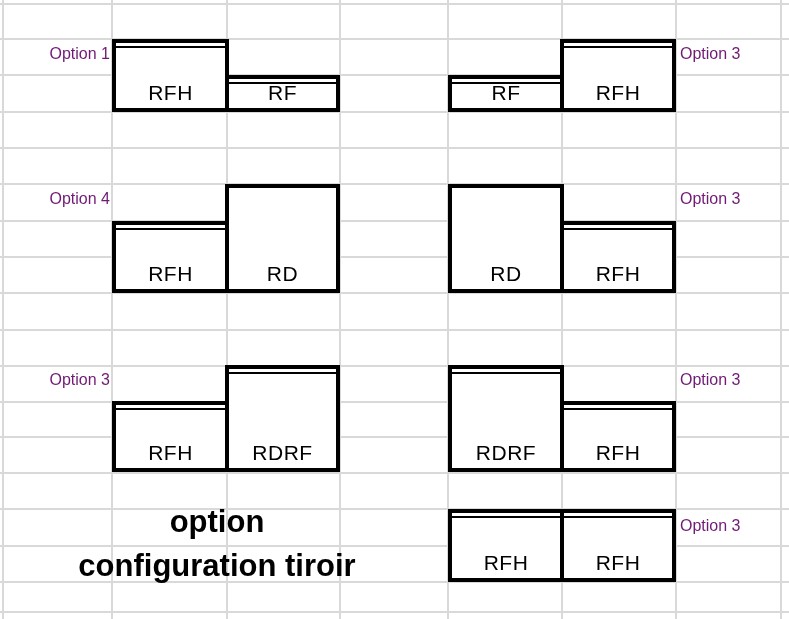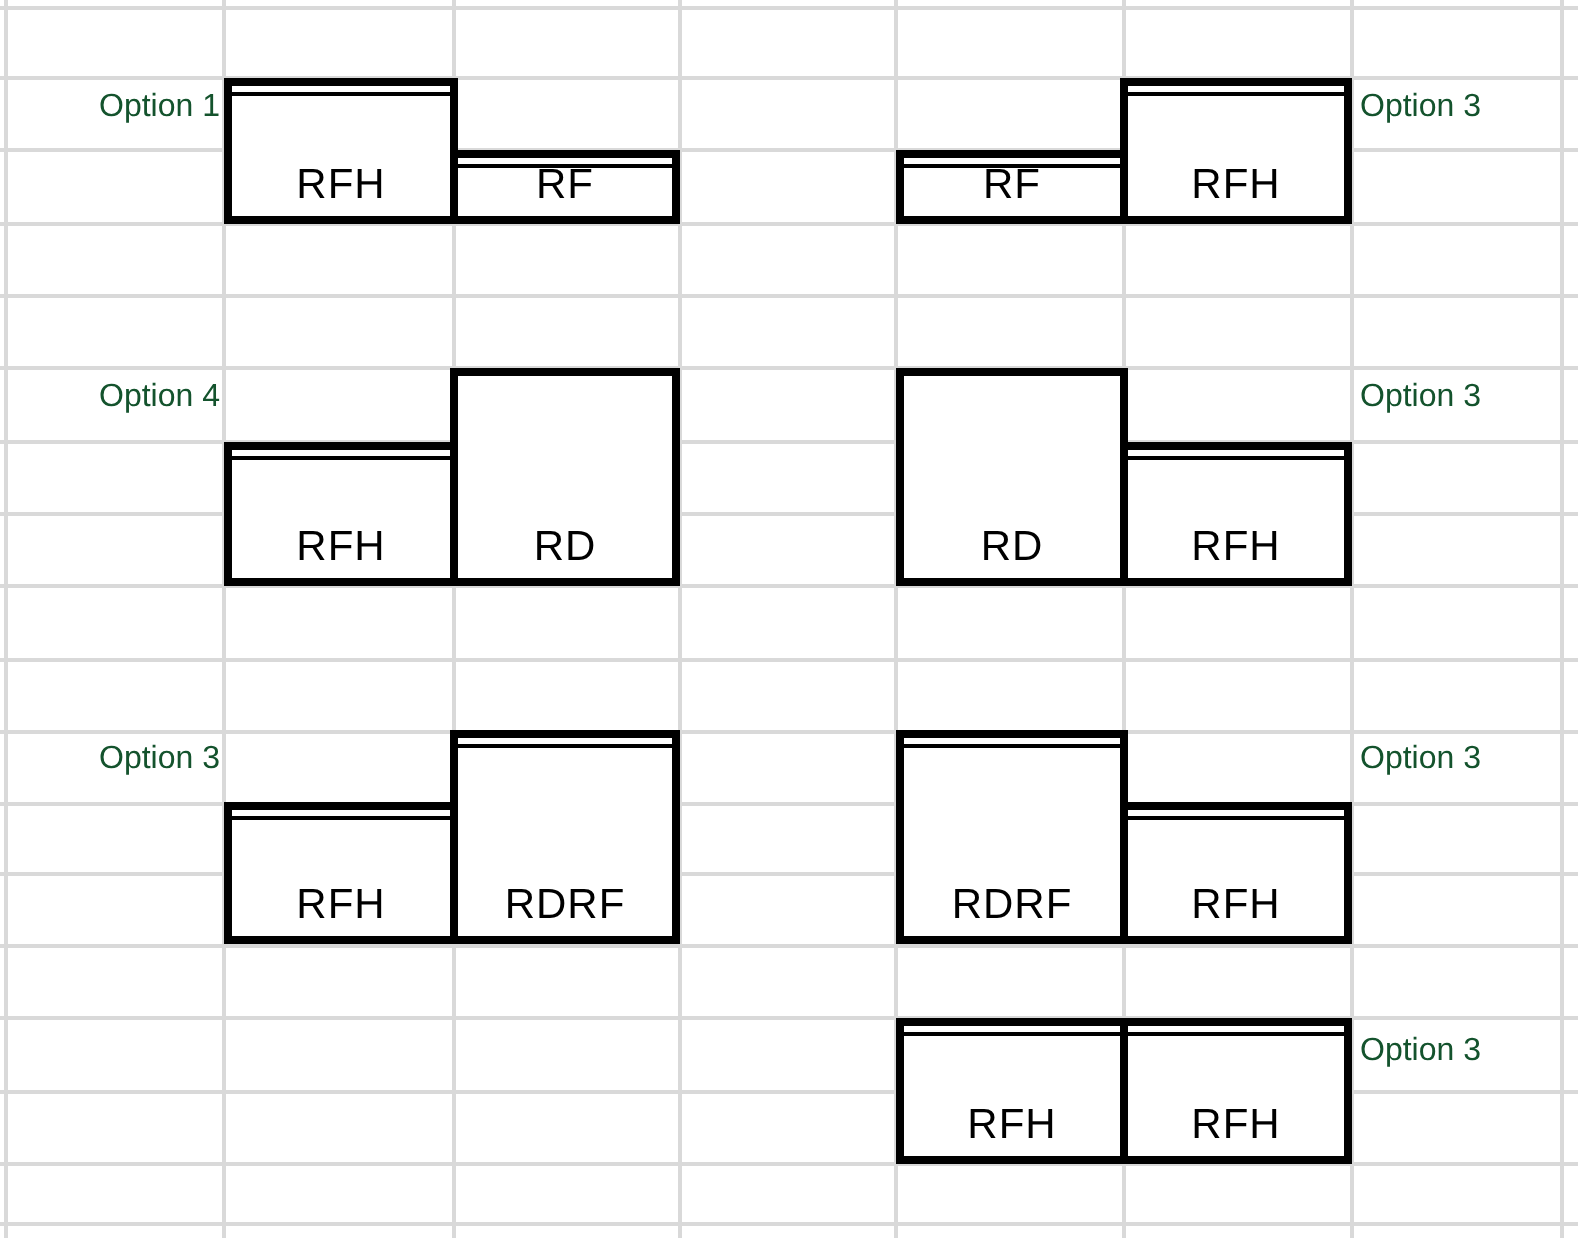--- a/index.html
+++ b/index.html
@@ -31,21 +31,21 @@
     text-align: center;
     font-size: 21px;
     line-height: 1;
     color: #000000;
     letter-spacing: 0.5px;
   }
   .opt-label {
     position: absolute;
     font-size: 16px;
     line-height: 20px;
-    color: #14532d;
+    color: #701a75;
     white-space: nowrap;
   }
   .opt-left  { text-align: right; }
   .opt-right { text-align: left; }
   .caption {
     position: absolute;
     left: 38px;
     top: 503px;
     width: 358px;
     text-align: center;
@@ -144,14 +144,16 @@
         <div class="drawer-line" style="background: rgb(0, 0, 0);"></div>
         <div class="unit-label">RFH</div>
       </div>
       <div class="unit-box" style="left: 560px; top: 509px; width: 116px; height: 73px; border-color: rgb(0, 0, 0);">
         <div class="drawer-line" style="background: rgb(0, 0, 0);"></div>
         <div class="unit-label">RFH</div>
       </div>
       <div class="opt-label opt-right" style="left: 680px; top: 516px; width: 105px;">Option 3</div>
     </div>
   <div class="caption">
+    <div class="cap-line">option</div>
+    <div class="cap-line">configuration tiroir</div>
   </div>
 </div>
 
 </body></html>

